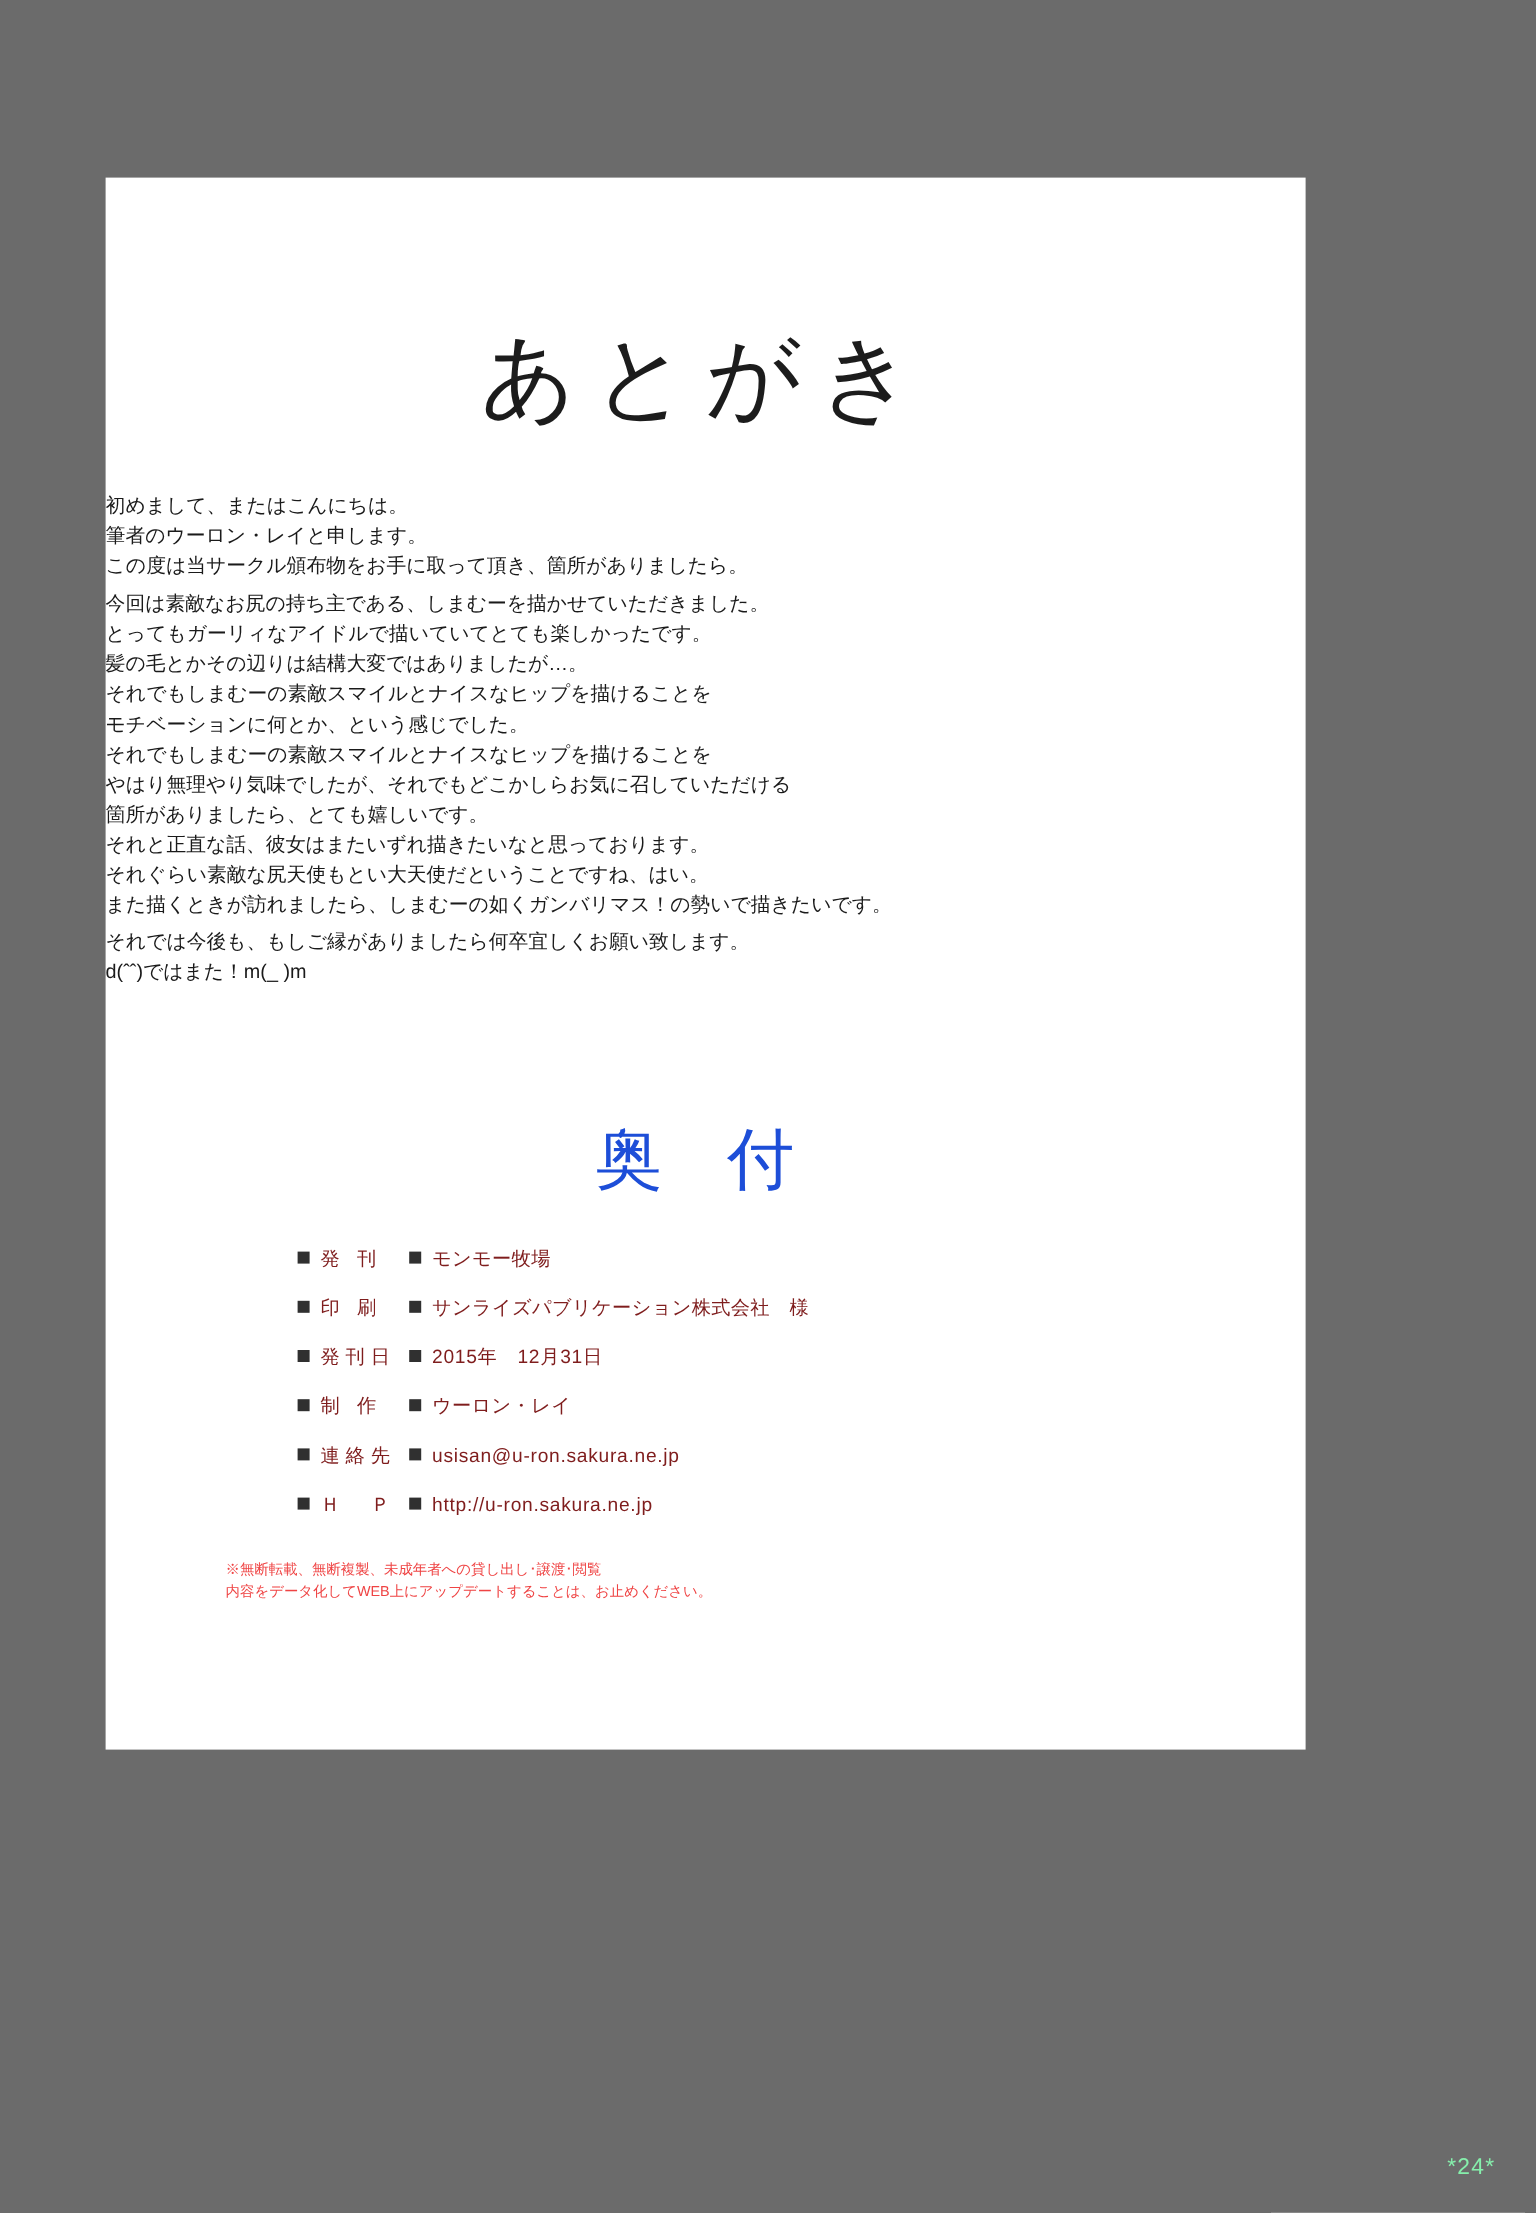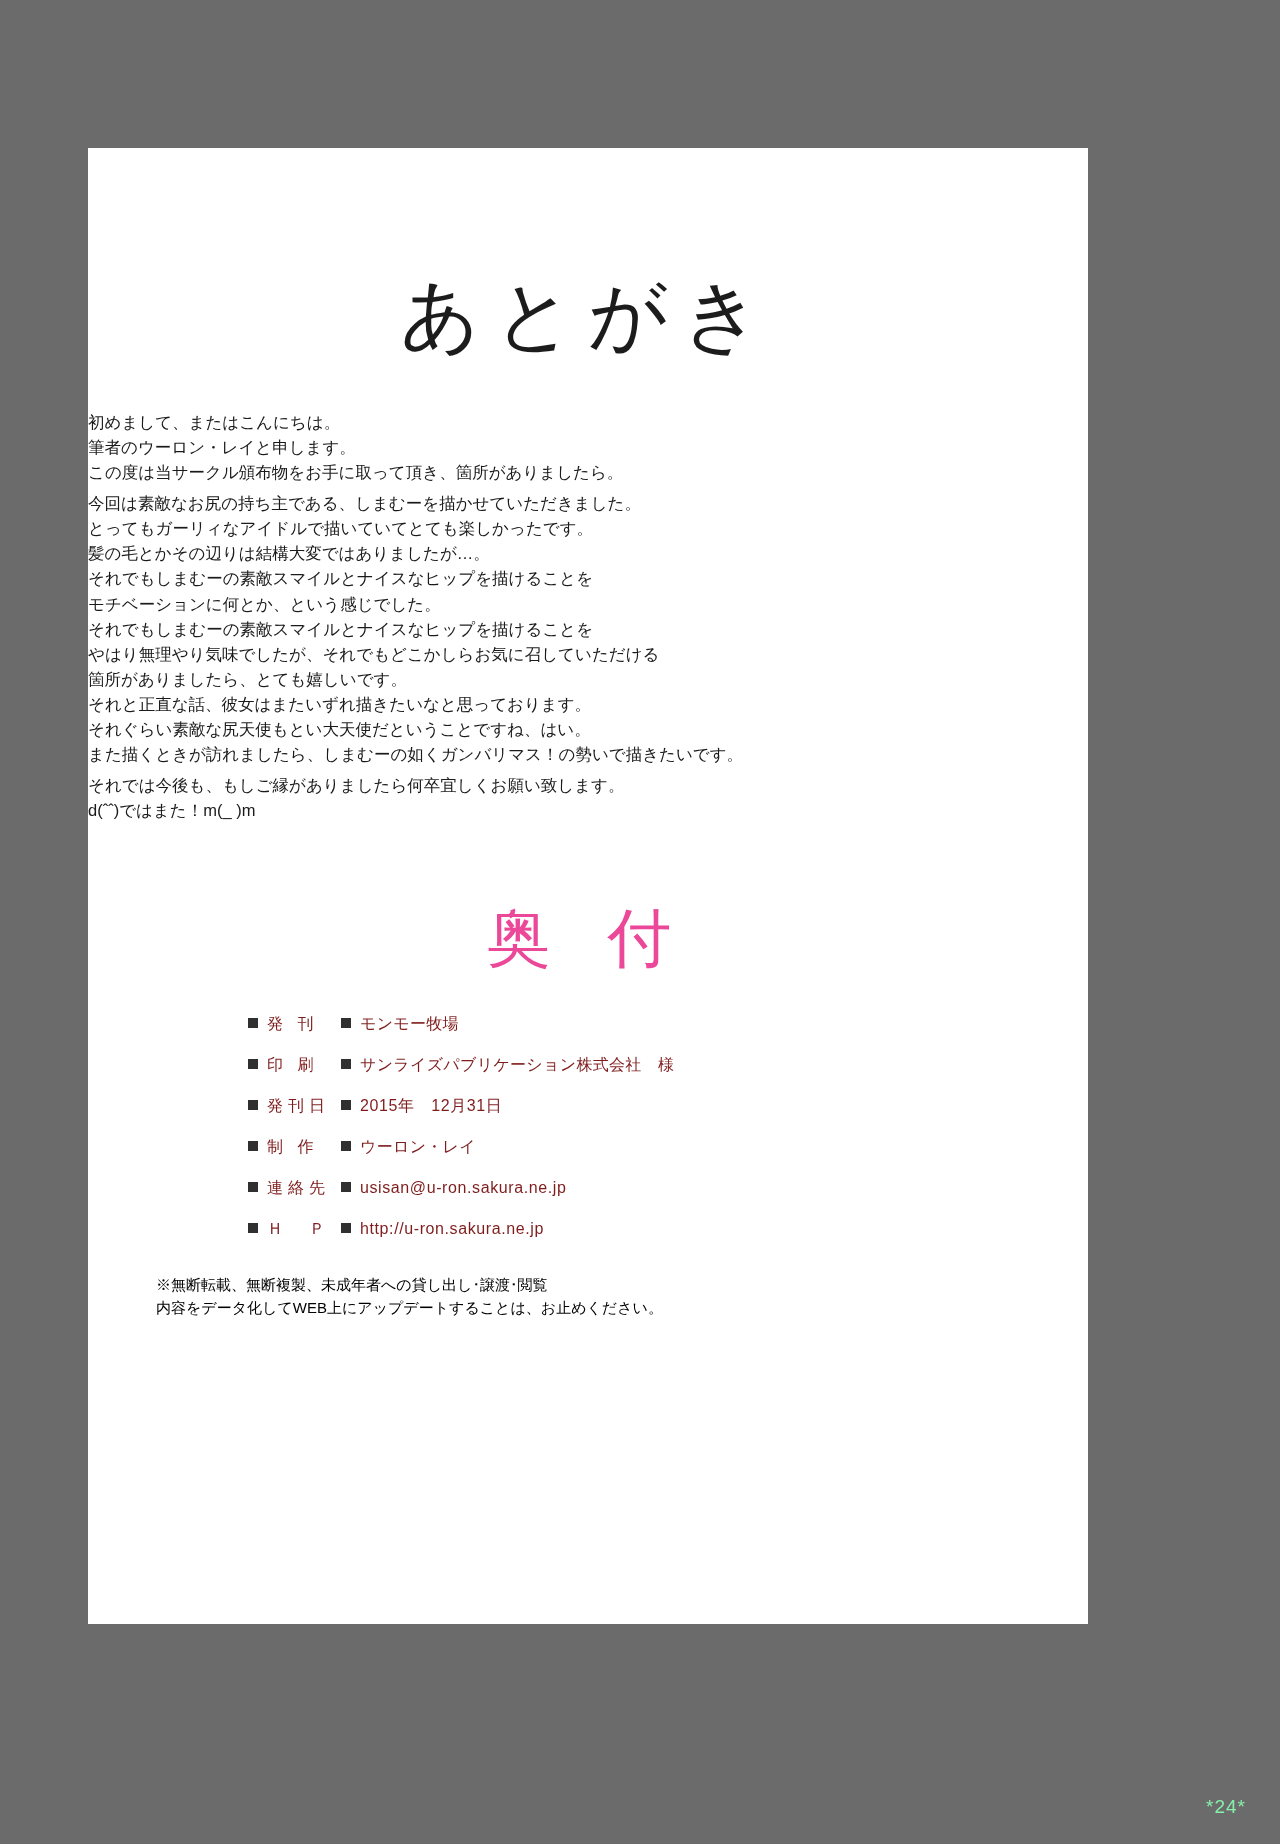--- a/index.html
+++ b/index.html
@@ -12,21 +12,21 @@
     background: #6b6b6b;
     font-family: "Liberation Sans", sans-serif;
     position: relative;
     overflow: hidden;
   }
   .page-sheet {
     position: absolute;
     left: 88px;
     top: 148px;
     width: 1000px;
-    height: 1476px;
+    height: 1310px;
     background: #ffffff;
   }
   .afterword-title {
     margin-top: 128px;
     text-align: center;
     font-size: 78px;
     letter-spacing: 14px;
     color: #1c1c1c;
     font-family: "DejaVu Sans", sans-serif;
     font-weight: 400;
@@ -40,25 +40,25 @@
     color: #1a1a1a;
     font-family: "Liberation Sans", sans-serif;
   }
   .para {
     margin: 0;
   }
   .para + .para {
     margin-top: 6px;
   }
   .colophon-title {
-    margin-top: 83px;
+    margin-top: 116px;
     text-align: center;
-    font-size: 64px;
+    font-size: 56px;
     letter-spacing: 18px;
-    color: #ec4899;
+    color: #1d4ed8;
     font-family: "DejaVu Sans", sans-serif;
     line-height: 1;
   }
   .colophon-list {
     margin: 44px 0 0 0;
     padding: 0 0 0 160px;
     list-style: none;
   }
   .colophon-row {
     display: flex;
@@ -88,24 +88,24 @@
     font-size: 16px;
     letter-spacing: 0.3px;
     white-space: nowrap;
   }
   .row-value.mono {
     font-family: "Liberation Sans", sans-serif;
     letter-spacing: 0.6px;
   }
   .notice {
     margin: 34px 0 0 0;
-    padding-left: 68px;
-    font-size: 15px;
+    padding-left: 100px;
+    font-size: 12px;
     line-height: 1.5;
-    color: #000000;
+    color: #ef4444;
   }
   .page-number {
     position: absolute;
     right: 34px;
     bottom: 26px;
     font-size: 19px;
     color: #86efac;
     font-family: "Liberation Sans", sans-serif;
     letter-spacing: 1px;
   }

